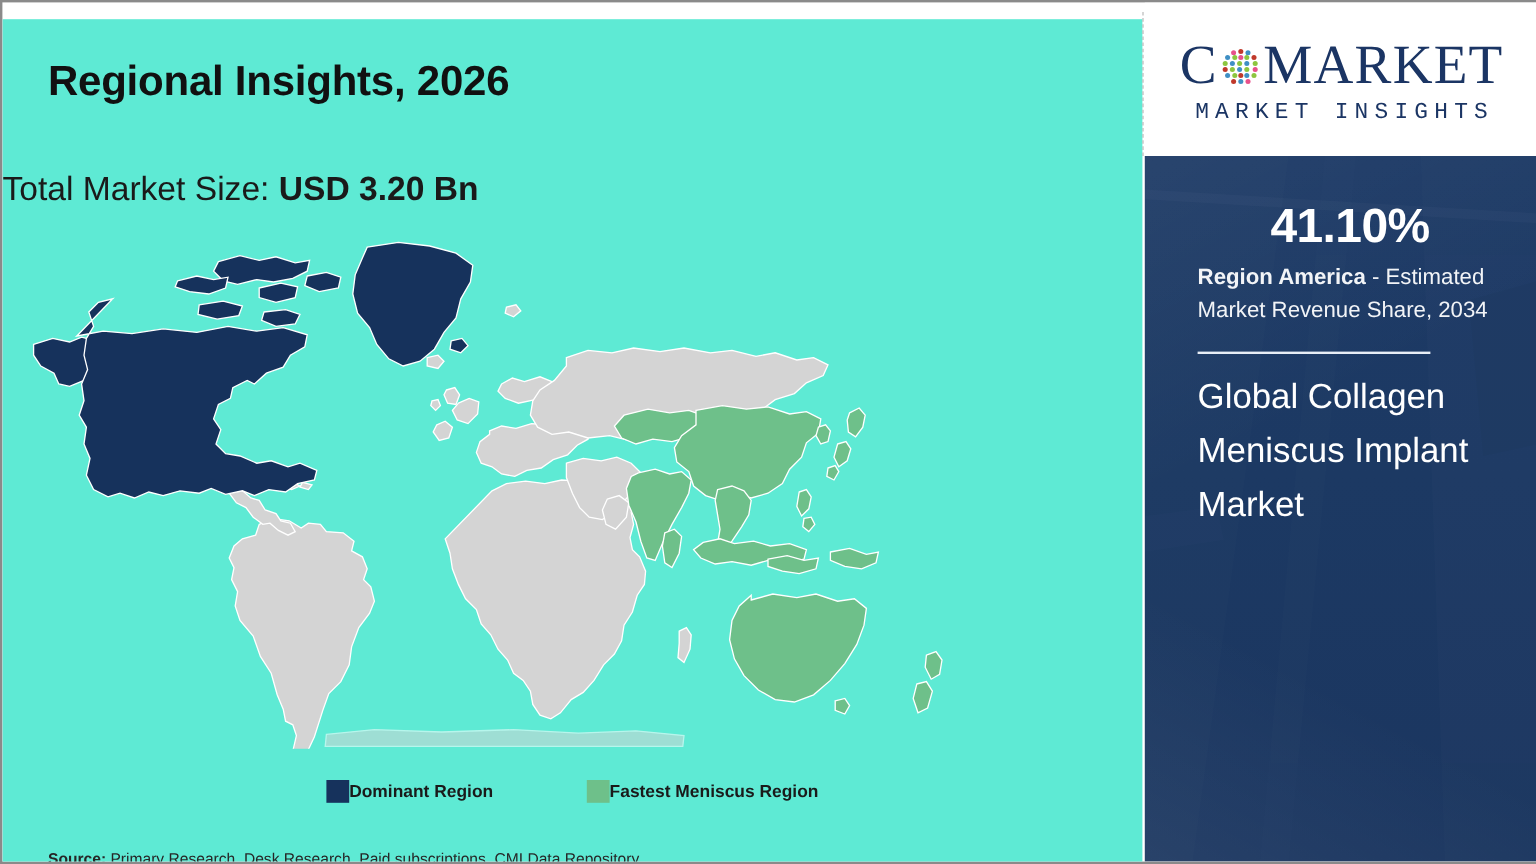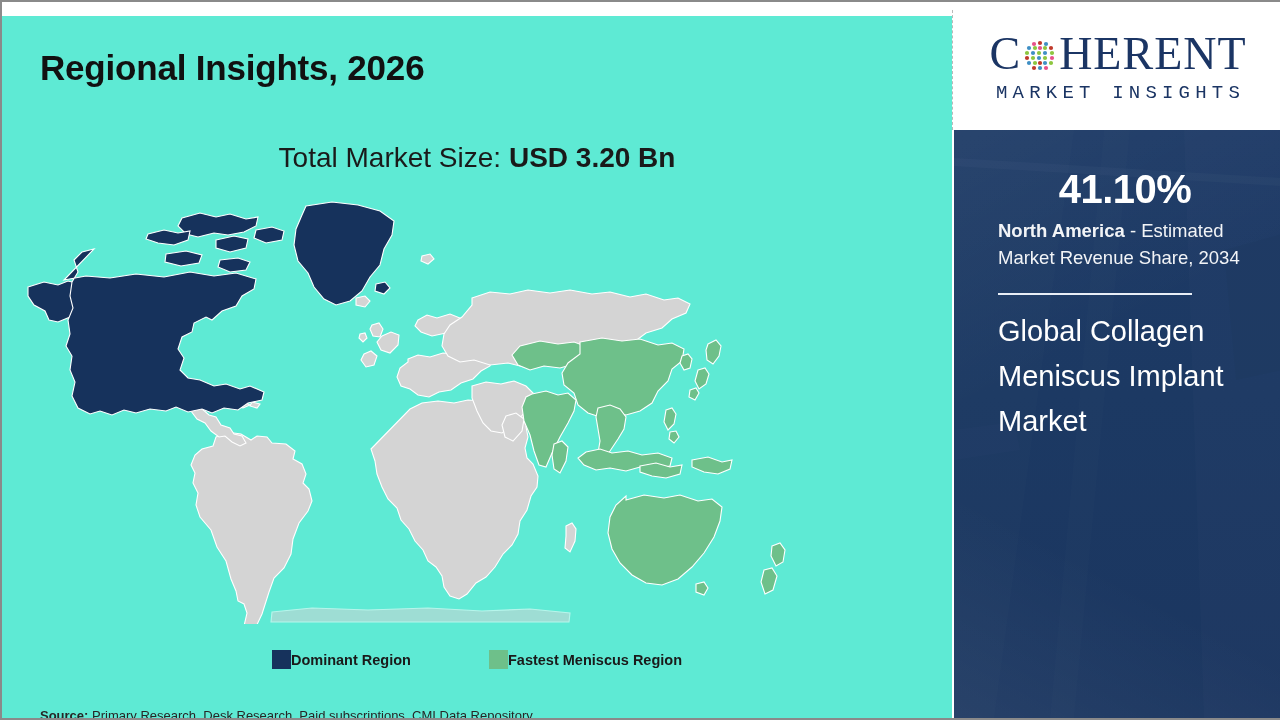--- a/index.html
+++ b/index.html
@@ -43,21 +43,20 @@
     color: #111111;
     letter-spacing: -0.2px;
     white-space: nowrap;
   }
 
   #market-size-line {
     position: absolute;
     left: 0;
     top: 126px;
     width: 950px;
-    text-align: center;
     font-size: 28px;
     color: #1a1a1a;
     white-space: nowrap;
   }
   #market-size-line .msl-label { font-weight: 400; }
   #market-size-line .msl-value { font-weight: bold; }
 
   
   #map-wrap {
     position: absolute;
@@ -359,37 +358,37 @@
             <circle cx="13" cy="25" r="2.1" fill="#8dc63f"></circle>
             <circle cx="18" cy="25" r="2.1" fill="#c0392b"></circle>
             <circle cx="23" cy="25" r="2.1" fill="#3f8fc4"></circle>
             <circle cx="29" cy="25" r="2.1" fill="#8dc63f"></circle>
             <circle cx="12" cy="30" r="2.1" fill="#c0392b"></circle>
             <circle cx="18" cy="30" r="2.1" fill="#3f8fc4"></circle>
             <circle cx="24" cy="30" r="2.1" fill="#e8518b"></circle>
           </g>
         </svg>
       </span>
-      <span class="logo-text-post">HERENT</span>
+      <span class="logo-text-post">MARKET</span>
     </div>
     <div id="logo-sub">MARKET INSIGHTS</div>
   </div>
 
   <div id="sidebar">
     <svg id="sidebar-texture" viewBox="0 0 328 588" preserveAspectRatio="none" xmlns="http://www.w3.org/2000/svg">
       <path d="M0 0 L120 0 L40 588 L0 588 Z" fill="#ffffff" opacity="0.022"></path>
       <path d="M230 0 L328 0 L328 588 L250 588 Z" fill="#ffffff" opacity="0.028"></path>
       <path d="M0 28 L328 48 L328 56 L0 36 Z" fill="#ffffff" opacity="0.05"></path>
       <path d="M150 0 L176 0 L120 588 L96 588 Z" fill="#ffffff" opacity="0.018"></path>
       <path d="M0 300 L60 292 L66 320 L0 330 Z" fill="#ffffff" opacity="0.02"></path>
       <path d="M270 120 L328 104 L328 240 L282 250 Z" fill="#000000" opacity="0.05"></path>
     </svg>
     <div id="sidebar-inner">
       <div id="stat-value">41.10%</div>
       <div id="stat-caption">
-        <span class="region">North America</span><span> - Estimated Market Revenue Share, 2034</span>
+        <span class="region">Region America</span><span> - Estimated Market Revenue Share, 2034</span>
       </div>
       <div id="sidebar-rule"></div>
       <div id="sidebar-market-title">Global Collagen Meniscus Implant Market</div>
     </div>
   </div>
 
 </div>
 
 </body></html>

